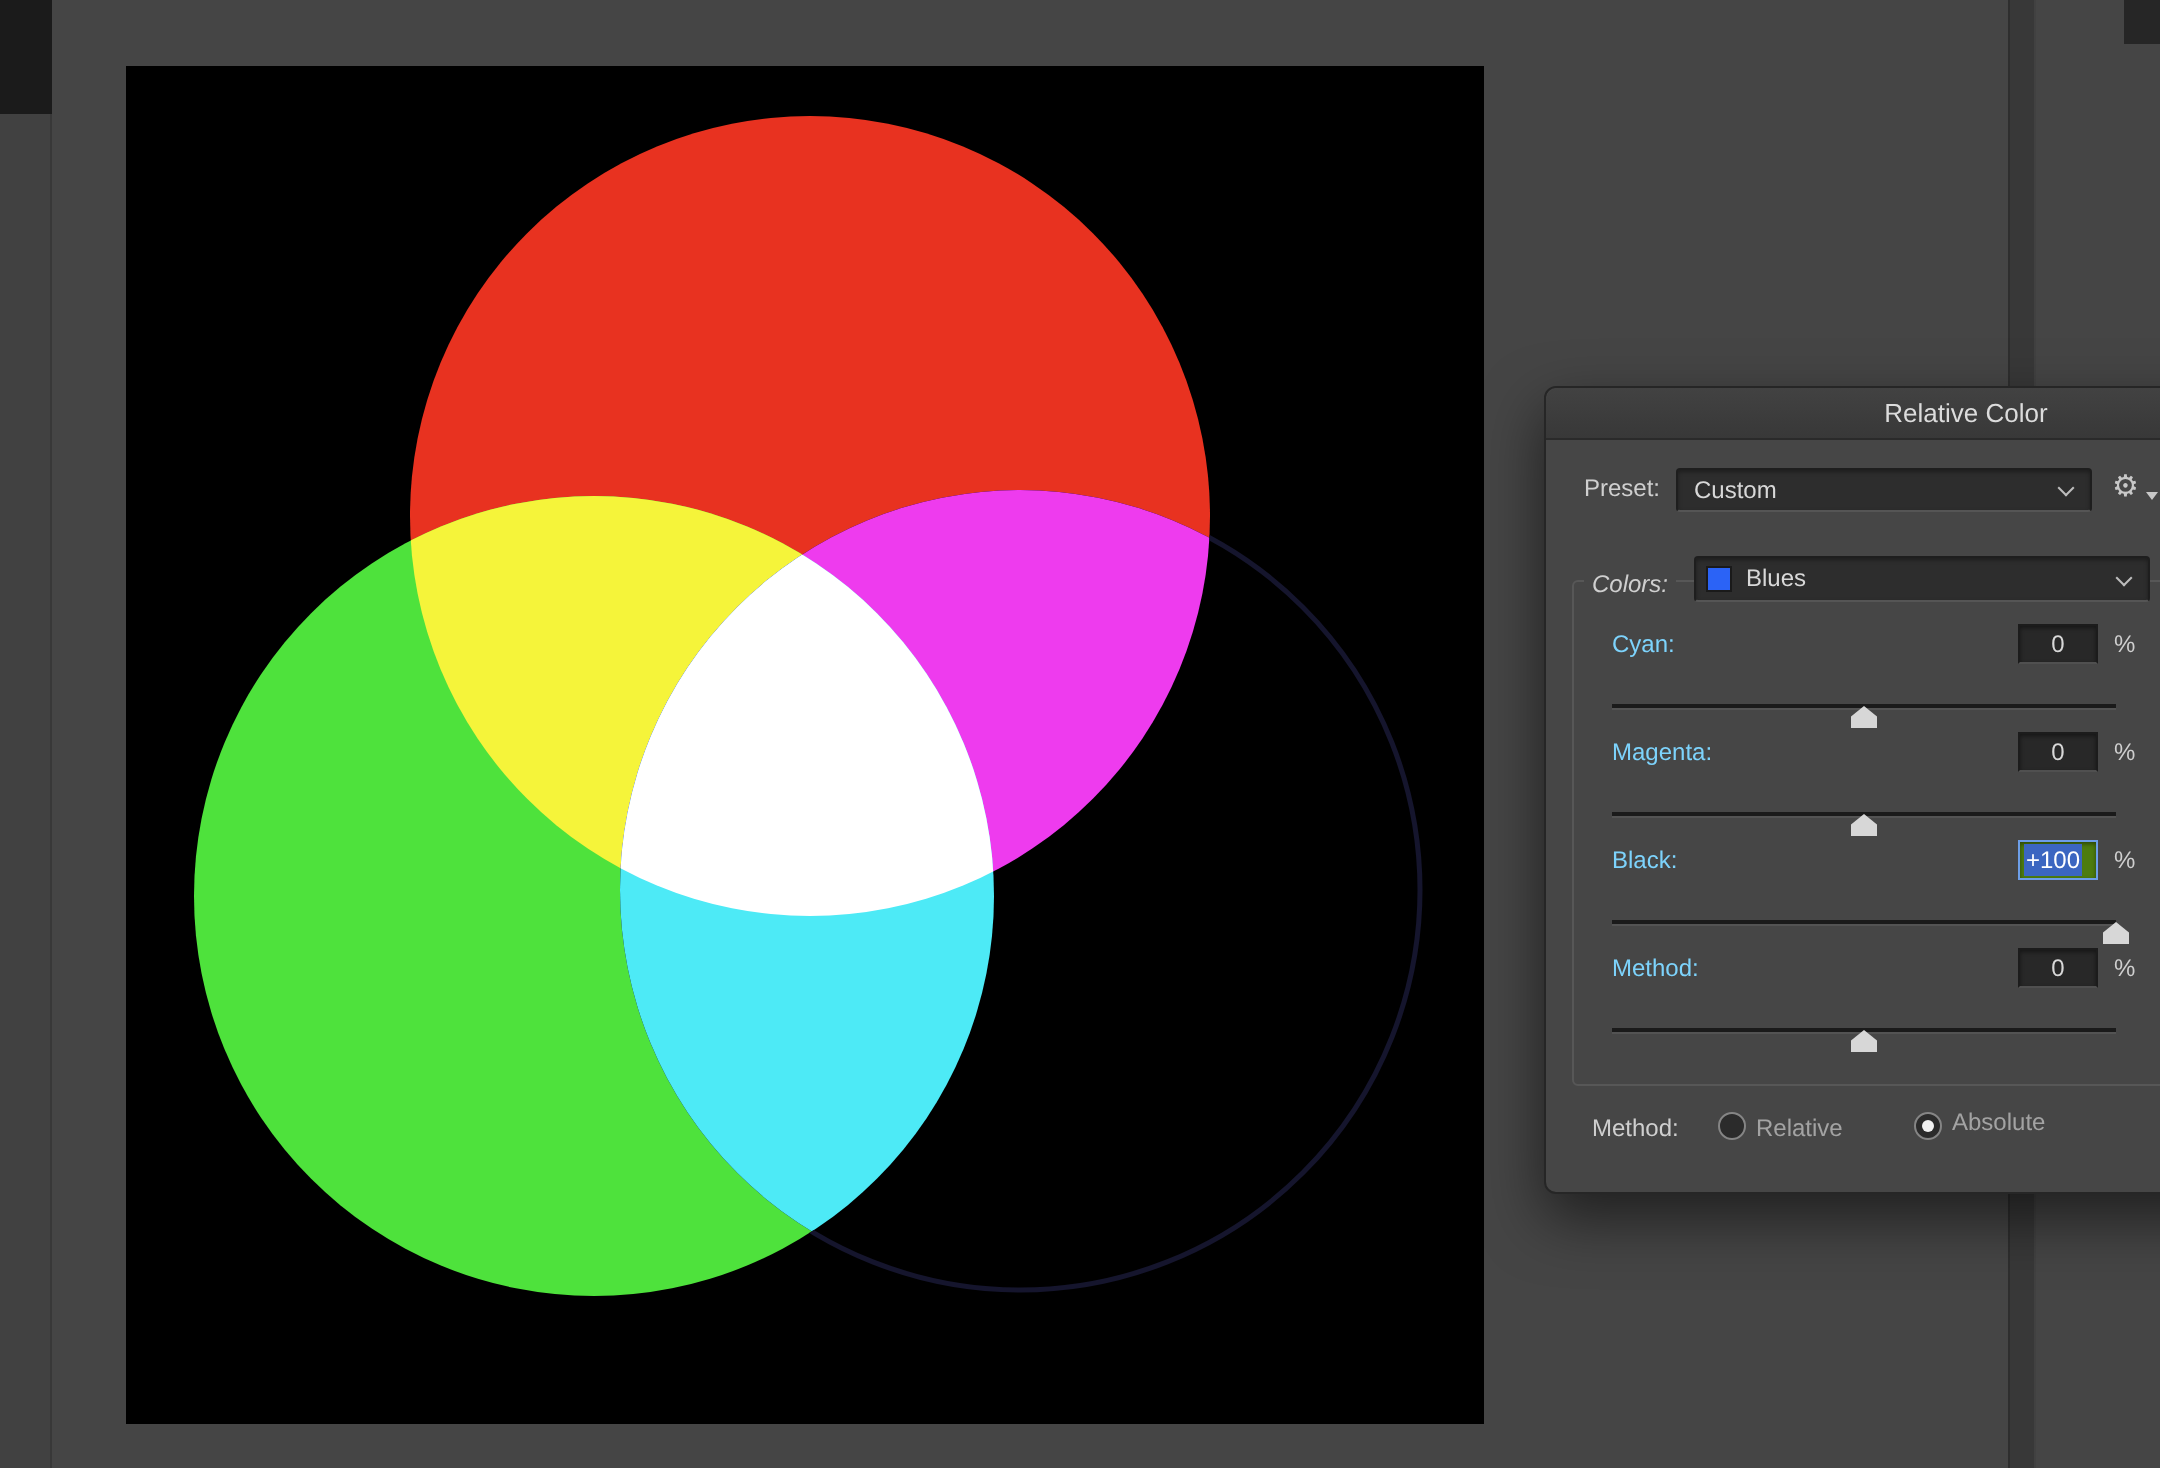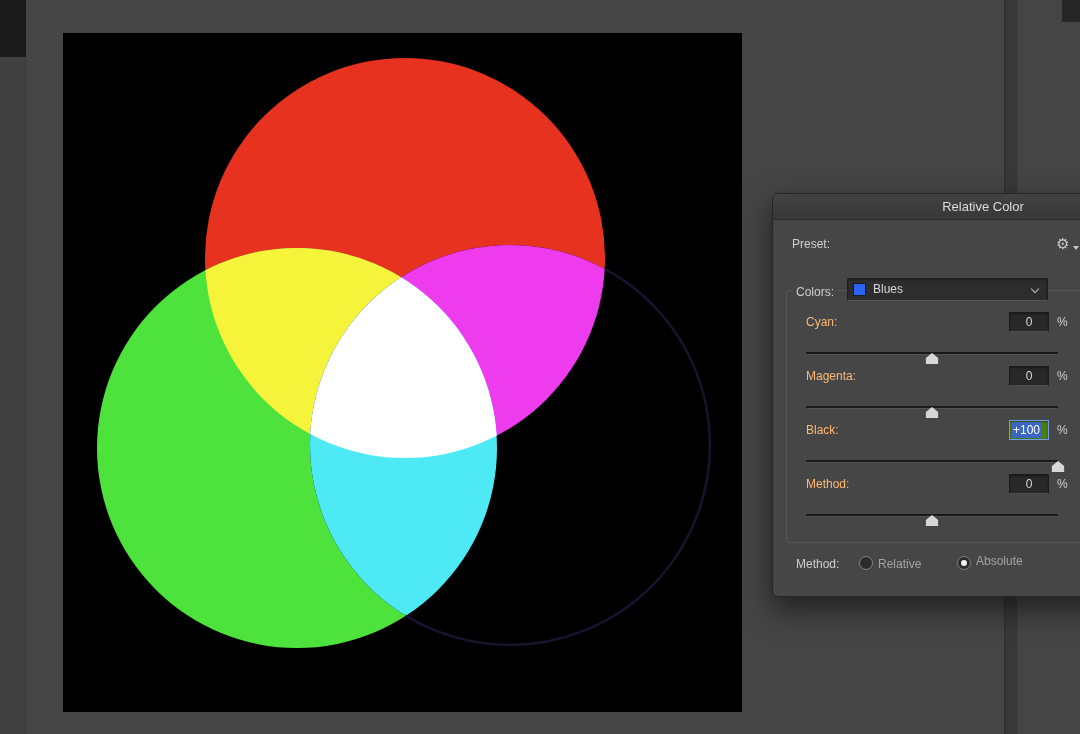--- a/index.html
+++ b/index.html
@@ -65,21 +65,21 @@
   .gear-arrow { position:absolute; left:17px; top:13px; width:0; height:0;
     border-left:3.5px solid transparent; border-right:3.5px solid transparent;
     border-top:4px solid #c8c8c8; }
 
   .groupbox { position:absolute; left:13px; top:96px; width:298px; height:253px;
     border:1px solid #575757; border-radius:3px; }
 
   .mask-bg { background:#464646; z-index:2; }
 
   
-  .s-label { position:absolute; left:33px; font-size:12px; color:#fdba74; line-height:20px; z-index:2; }
+  .s-label { position:absolute; left:33px; font-size:12px; color:#7dd3fc; line-height:20px; z-index:2; }
   .vbox {
     position:absolute; left:236px; width:40px; height:20px; z-index:2;
     background:#282828; border:1px solid #1c1c1c; border-bottom-color:#505050;
     box-shadow:inset 0 1px 2px rgba(0,0,0,0.45);
     display:flex; align-items:center; justify-content:center;
     font-size:12px; color:#d8d8d8;
   }
   .vbox.selected { background:#4d7c0f; justify-content:flex-start; padding-left:2px;
     border-color:#6d9ee8; }
   .vbox.selected .val { background:#3b66c1; color:#fff; padding:1px 1px; }
@@ -145,28 +145,32 @@
     <circle cx="447" cy="412" r="200" fill="none" stroke-width="2.5" mask="url(#ringmask)" stroke="#15152d"></circle>
   </svg>
 </div>
 
 <div class="panel">
   <div class="titlebar">
     <span>Relative Color</span>
   </div>
 
   <div class="plabel" style="left:0;top:40px;width:57px;text-align:right;">Preset:</div>
+  <div class="field select" style="left:65px;top:40px;width:208px;height:22px;">
+    <span class="sel-text">Custom</span>
+    <span class="chev"></span>
+  </div>
   <div class="gear-btn">
     <span class="gear-glyph">⚙</span>
     <span class="gear-arrow"></span>
   </div>
 
   <div class="groupbox"></div>
-  <div class="plabel mask-bg" style="left:19px;top:88px;padding:0 4px;">Colors:</div>
-  <div class="field select" style="left:74px;top:84px;width:201px;height:23px;z-index:2;">
+  <div class="plabel mask-bg" style="left:19px;top:88px;padding:0 4px;font-style:italic;">Colors:</div>
+  <div class="field select" style="left:74px;top:84px;width:228px;height:23px;z-index:2;">
     <span class="swatch" id="colors-swatch" style="background: rgb(43, 99, 246);"></span>
     <span class="sel-text" style="left:25px;line-height:21px;">Blues</span>
     <span class="chev" style="top:7px;"></span>
   </div>
 
   <div class="s-label" style="top:118px;">Cyan:</div>
   <div class="vbox" style="top:118px;">
     <span class="val">0</span>
   </div>
   <div class="unit" style="top:118px;">%</div>

